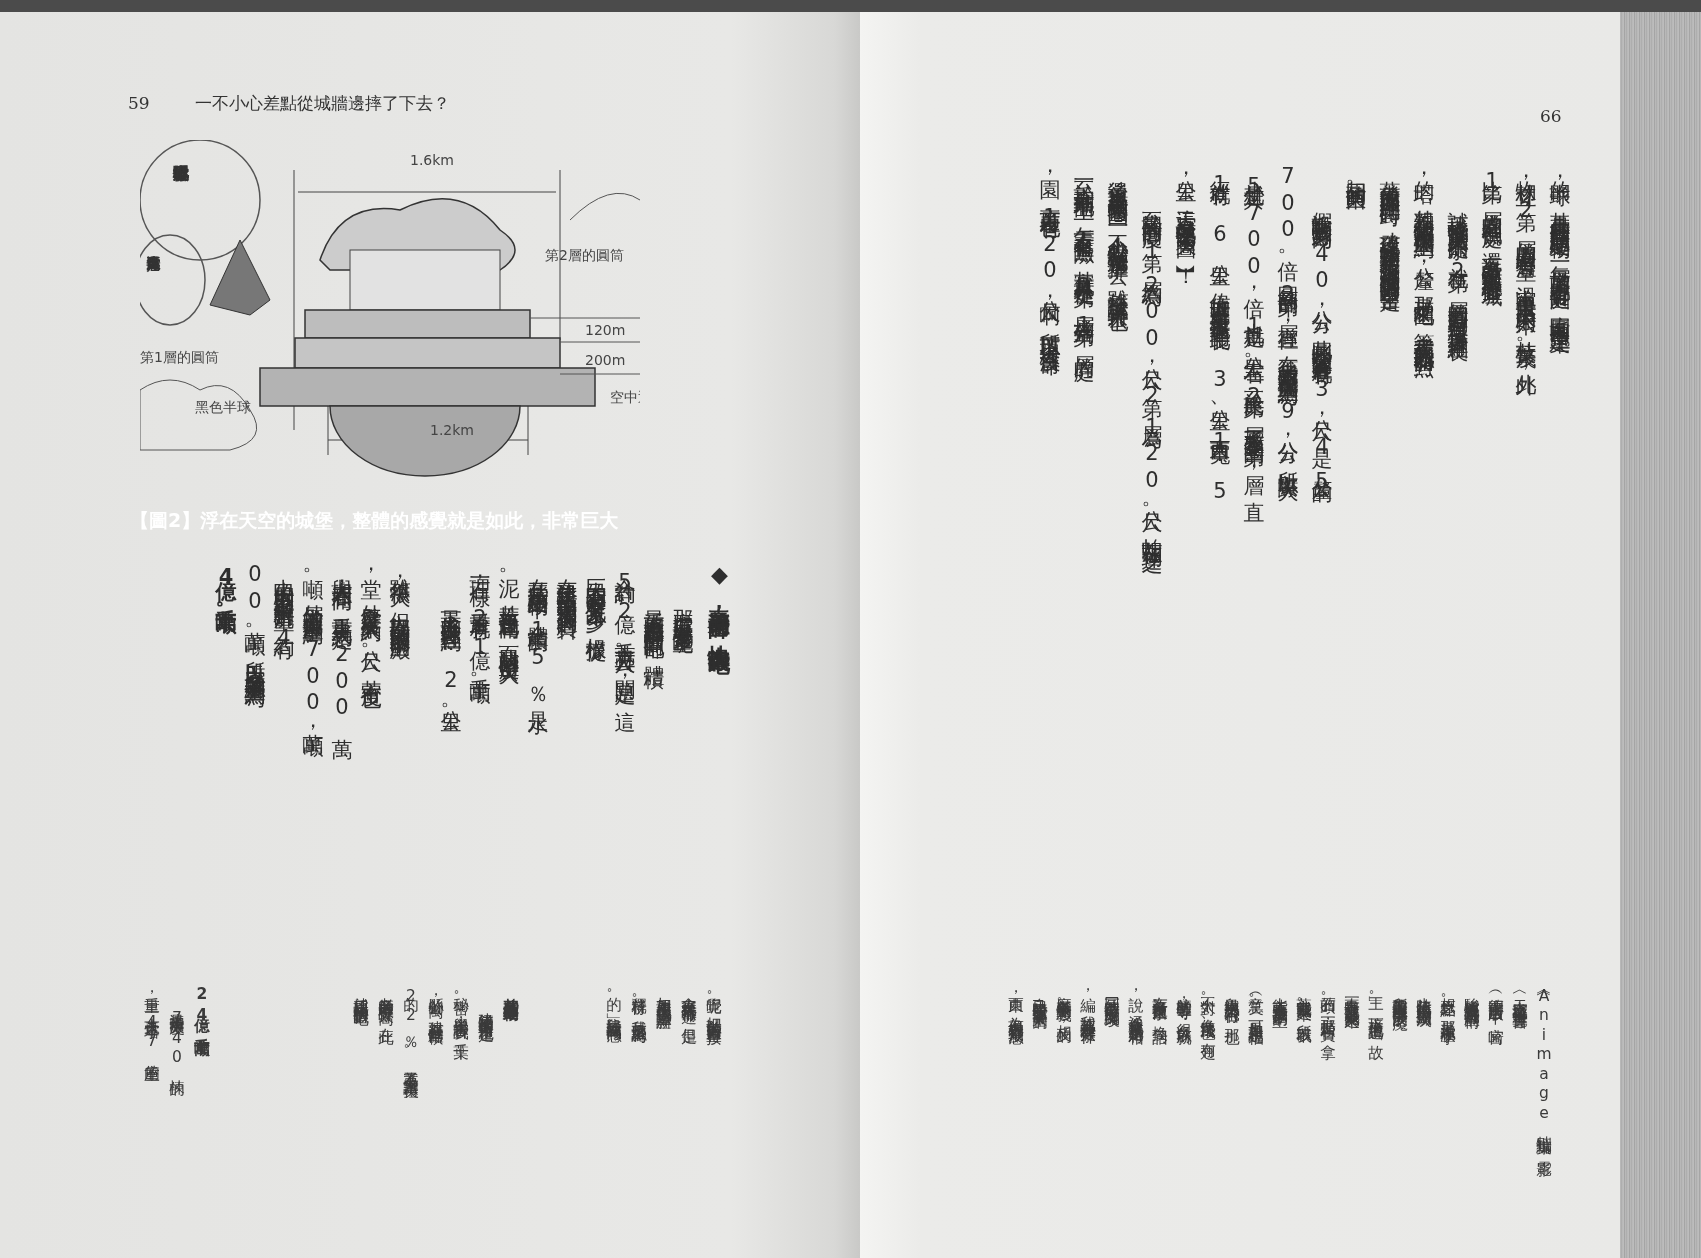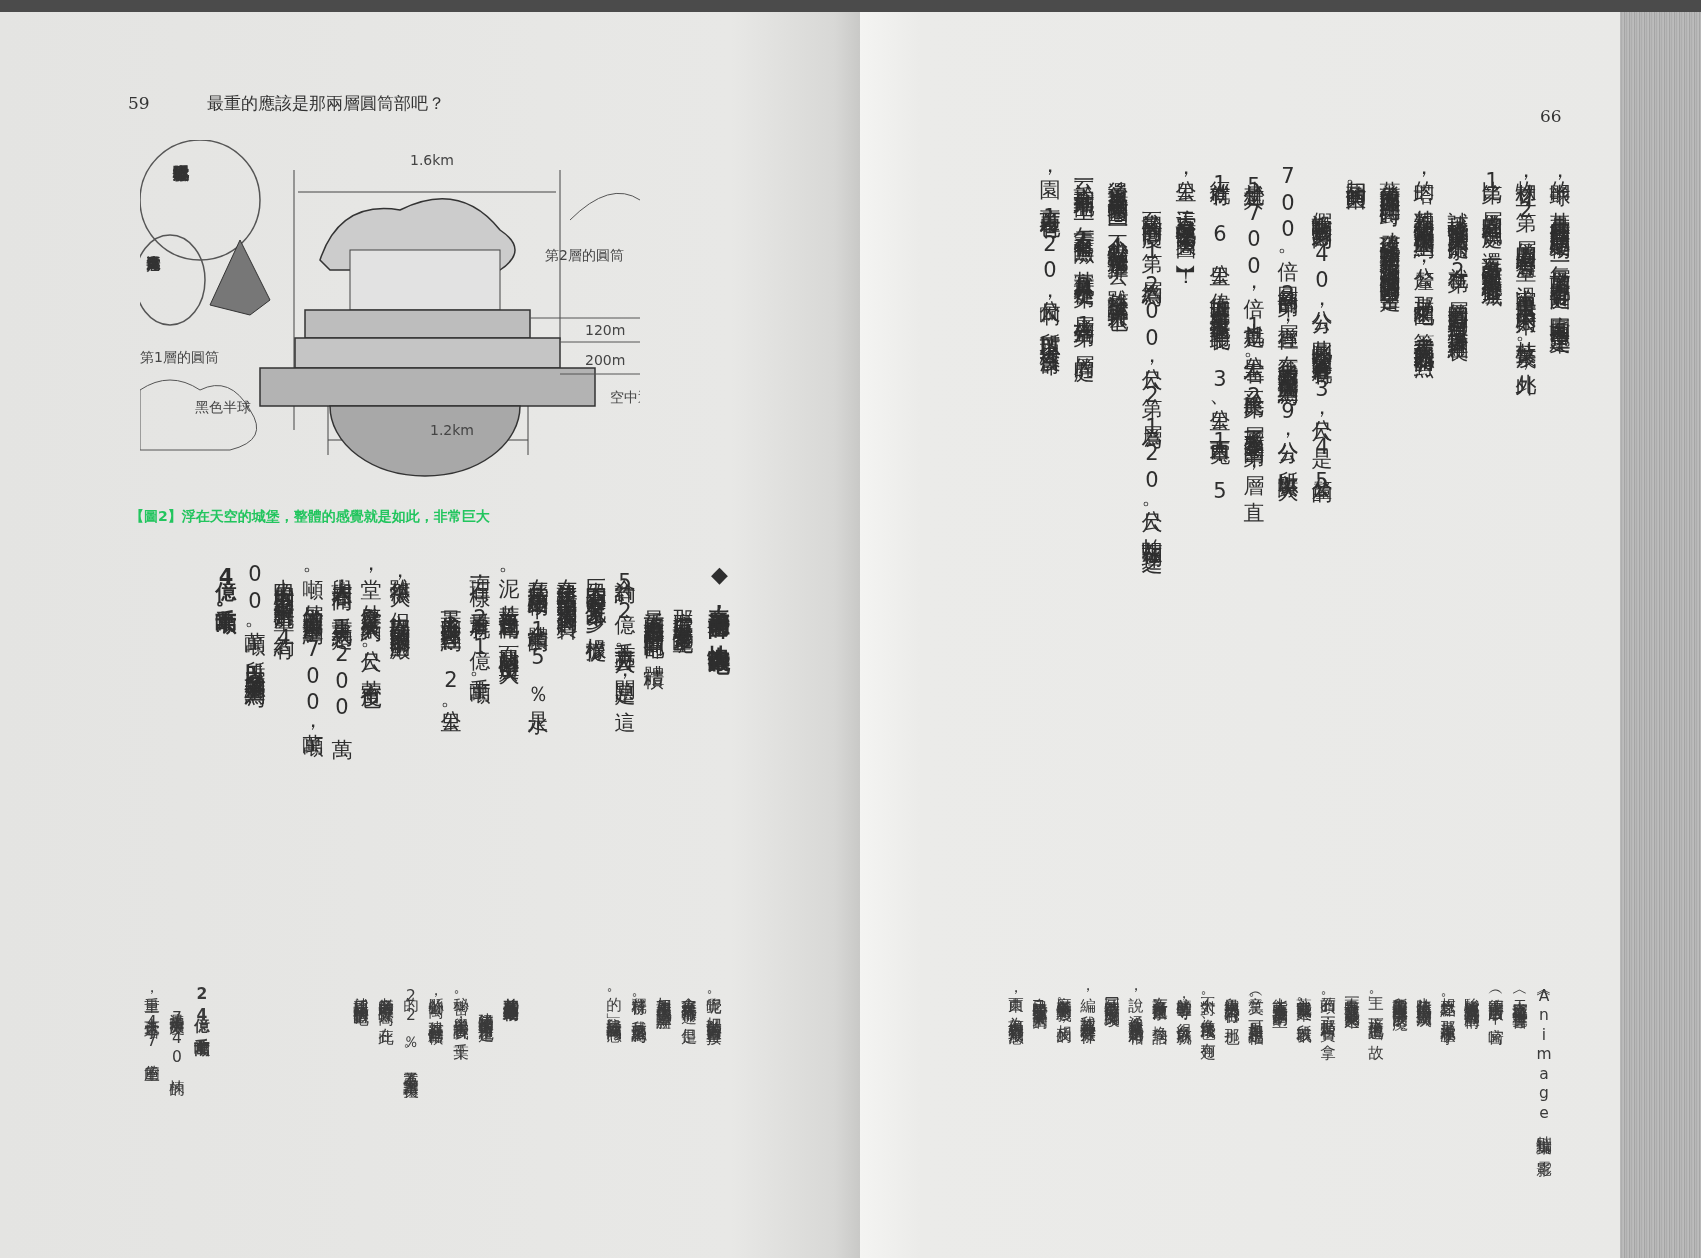--- a/index.html
+++ b/index.html
@@ -14,53 +14,53 @@
   }
   .page-left { left:0; width:860px; background:linear-gradient(to right,#e4e4e2 0%,#e8e8e6 85%,#d8d8d6 97%,#c9c9c7 100%); }
   .page-right { left:860px; width:760px; background:linear-gradient(to right,#f4f4f2 0%,#ebebe9 8%,#e9e9e7 100%); }
   .page-edge {
     position:absolute; top:12px; left:1620px; width:81px; height:1246px;
     background:repeating-linear-gradient(to right,#bdbdbd 0px,#a9a9a9 2px,#c8c8c8 3px,#999 5px);
   }
   .top-bar { position:absolute; top:0; left:0; width:1701px; height:14px; background:#4b4b4b; }
 
   .header-left { position:absolute; top:92px; left:128px; font-size:17px; color:#333; }
-  .header-left .pnum { margin-right:52px; }
+  .header-left .pnum { margin-right:40px; }
   .header-right { position:absolute; top:106px; left:1540px; font-size:17px; color:#333; }
 
   .vcol {
     position:absolute; writing-mode:vertical-rl; text-orientation:upright;
     font-size:21px; line-height:39px; letter-spacing:2.5px;
     font-family:"DejaVu Sans", sans-serif; color:#2e2e2e;
   }
   .note {
     position:absolute; writing-mode:vertical-rl; text-orientation:upright;
     font-size:15.5px; line-height:28px; letter-spacing:1.5px;
     font-family:"DejaVu Sans", sans-serif; color:#3a3a3a;
   }
 
   .figure { position:absolute; left:140px; top:140px; width:500px; height:370px; }
   .figure svg { width:100%; height:100%; }
   .caption {
-    position:absolute; left:130px; top:508px; font-size:14px; font-weight:bold;
-    font-family:"DejaVu Sans", sans-serif; color:#22c55e;text-align:center;
+    position:absolute; left:130px; top:508px; font-size:19px; font-weight:bold;
+    font-family:"DejaVu Sans", sans-serif; color:#ffffff;text-align:center;
   }
   .fig-label { font-family:"DejaVu Sans", sans-serif; font-size:14px; fill:#444; }
   .bubble-text { position:absolute; writing-mode:vertical-rl; text-orientation:upright; font-family:"DejaVu Serif", serif; font-weight:bold; font-size:16px; line-height:22px; color:#333; }
 </style>
 </head>
 <body>
 
 <div class="top-bar"></div>
 
 <div class="page page-left"></div>
 
 <div class="header-left">
   <span class="pnum">59</span>
-  <span>最重的應該是那兩層圓筒部吧？</span>
+  <span>一不小心差點從城牆邊摔了下去？</span>
 </div>
 
 <div class="figure">
   <svg viewBox="0 0 500 370">
 
     <ellipse cx="60" cy="60" rx="60" ry="60" fill="none" stroke="#555" stroke-width="1.5"></ellipse>
     <ellipse cx="30" cy="140" rx="35" ry="45" fill="none" stroke="#555" stroke-width="1.5"></ellipse>
 
     <polygon points="70,165 100,100 130,160 110,175" fill="#777" stroke="#333"></polygon>
 

